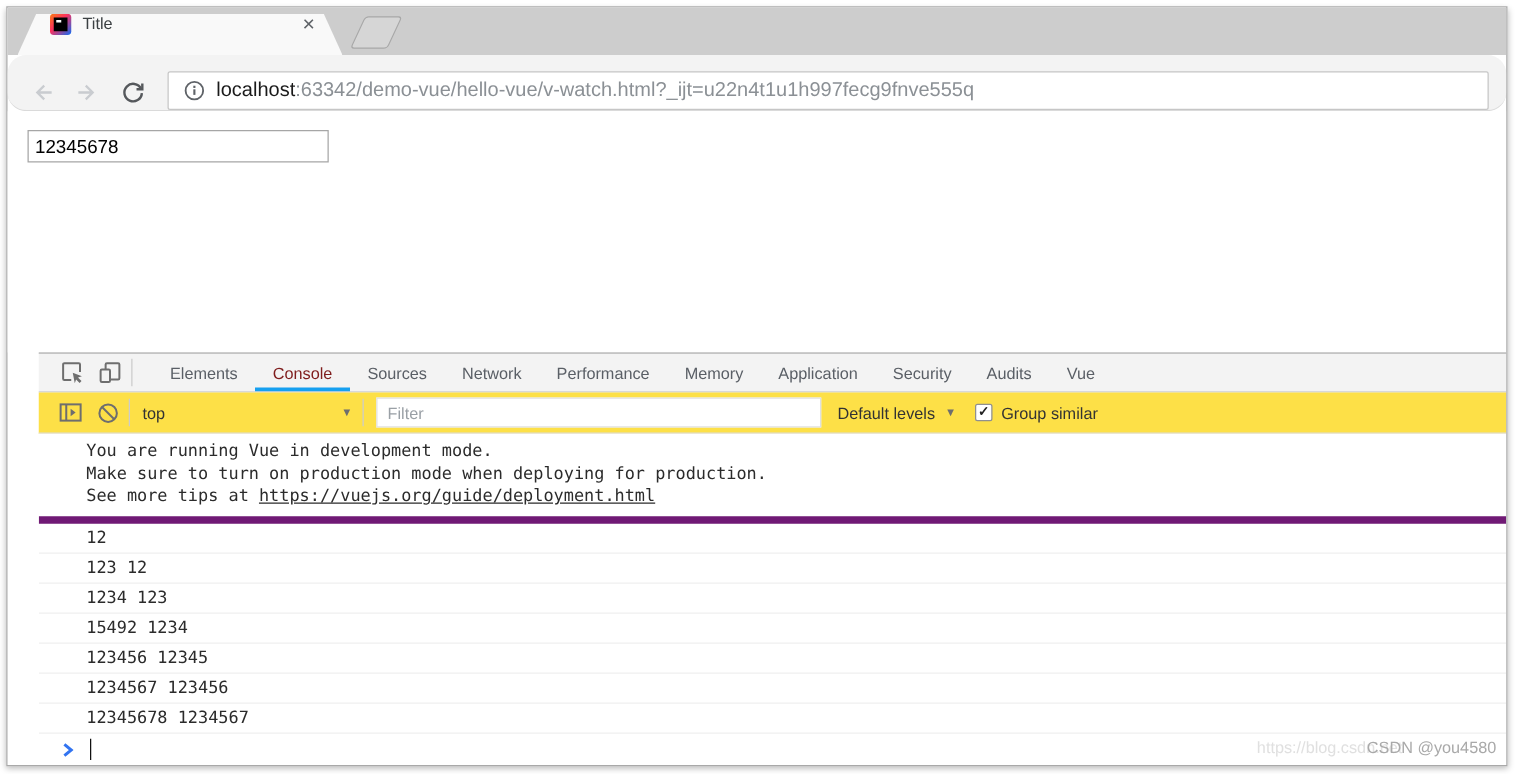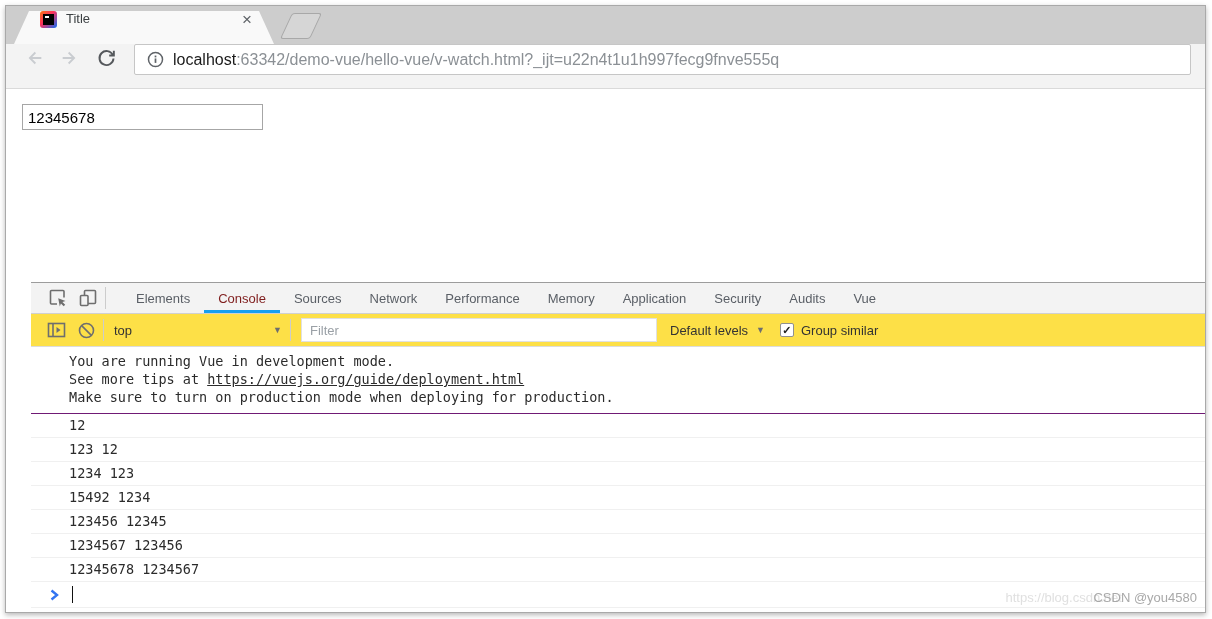--- a/index.html
+++ b/index.html
@@ -31,21 +31,21 @@
   }
   .tab-title { font-size:13px; color:#3c4043; margin-left:9px; flex:1; }
   .tab-close { font-size:17px; color:#5f6368; line-height:17px; cursor:default; }
   .newtab-btn {
     position:absolute; left:280px; top:7px; width:30px; height:26px;
     background:#d6d6d6; border:1px solid #a8a8a8; border-radius:3px;
     transform:skewX(-25deg);
   }
 
   
-  .toolbar { height:45px; background:#f3f3f3; border-bottom:1px solid #dadada; display:flex; align-items:flex-start; padding:0 14px; flex:none; }
+  .toolbar { height:45px; background:#f3f3f3; border-bottom:1px solid #dadada; display:flex; align-items:flex-end; padding:0 14px; flex:none;border-radius:15px; }
   .nav-btn { width:28px; height:28px; display:flex; align-items:center; justify-content:center; margin-right:8px; flex:none; }
   .addressbar {
     flex:1; height:31px; background:#fff; border:1px solid #c6c6c6; border-radius:2px;
     margin-left:6px; display:flex; align-items:center; padding:0 12px; overflow:hidden; white-space:nowrap;
   }
   .url { font-size:16px; margin-left:9px; }
   .url .host { color:#1a1a1a; }
   .url .rest { color:#8b9095; }
 
   
@@ -82,21 +82,21 @@
     width:14px; height:14px; border:1px solid #909090; border-radius:2px; background:#fff;
     margin-left:15px; display:flex; align-items:center; justify-content:center;
     font-size:11px; line-height:11px; color:#222; font-weight:bold; cursor:default;
   }
   .cb-label { color:#333; margin-left:7px; cursor:default; }
 
   .dt-output {
     flex:1; background:#fff; position:relative; overflow:hidden;
     font-family:"DejaVu Sans Mono","Liberation Mono",monospace; font-size:13.5px; color:#2b2b2b;
   }
-  .vue-block { padding:5px 0 7px 38px; line-height:18px; border-bottom:1px solid #701a75; }
+  .vue-block { padding:5px 0 7px 38px; line-height:18px; border-bottom:6px solid #701a75; }
   .vue-link { color:#2b2b2b; text-decoration:underline; }
   .console-row { height:24px; line-height:23px; padding-left:38px; border-bottom:1px solid #f0f0f0; }
   .prompt-row { height:26px; display:flex; align-items:center; border-bottom:1px solid #f0f0f0; padding-left:19px; }
   .prompt-caret { width:1px; height:17px; background:#111; margin-left:13px; }
 
   .watermark { position:absolute; right:8px; bottom:7px; font-size:13px; font-family:"Liberation Sans",sans-serif; white-space:nowrap; }
   .watermark .wm-url { color:#e0e0e0; }
   .watermark .wm-handle { color:#a9a9a9; margin-left:-32px; }
 </style>
 </head>
@@ -201,22 +201,22 @@
         <span>Default levels</span>
         <span class="caret">▼</span>
       </div>
       <div class="checkbox">✓</div>
       <span class="cb-label">Group similar</span>
     </div>
 
     <div class="dt-output">
       <div class="vue-block">
         <div>You are running Vue in development mode.</div>
+        <div>Make sure to turn on production mode when deploying for production.</div>
         <div><span>See more tips at </span><a class="vue-link" href="#">https://vuejs.org/guide/deployment.html</a></div>
-        <div>Make sure to turn on production mode when deploying for production.</div>
       </div>
       <div class="console-row">12</div>
       <div class="console-row">123 12</div>
       <div class="console-row">1234 123</div>
       <div class="console-row">15492 1234</div>
       <div class="console-row">123456 12345</div>
       <div class="console-row">1234567 123456</div>
       <div class="console-row">12345678 1234567</div>
       <div class="prompt-row">
         <svg width="9" height="12" viewBox="0 0 9 12">

